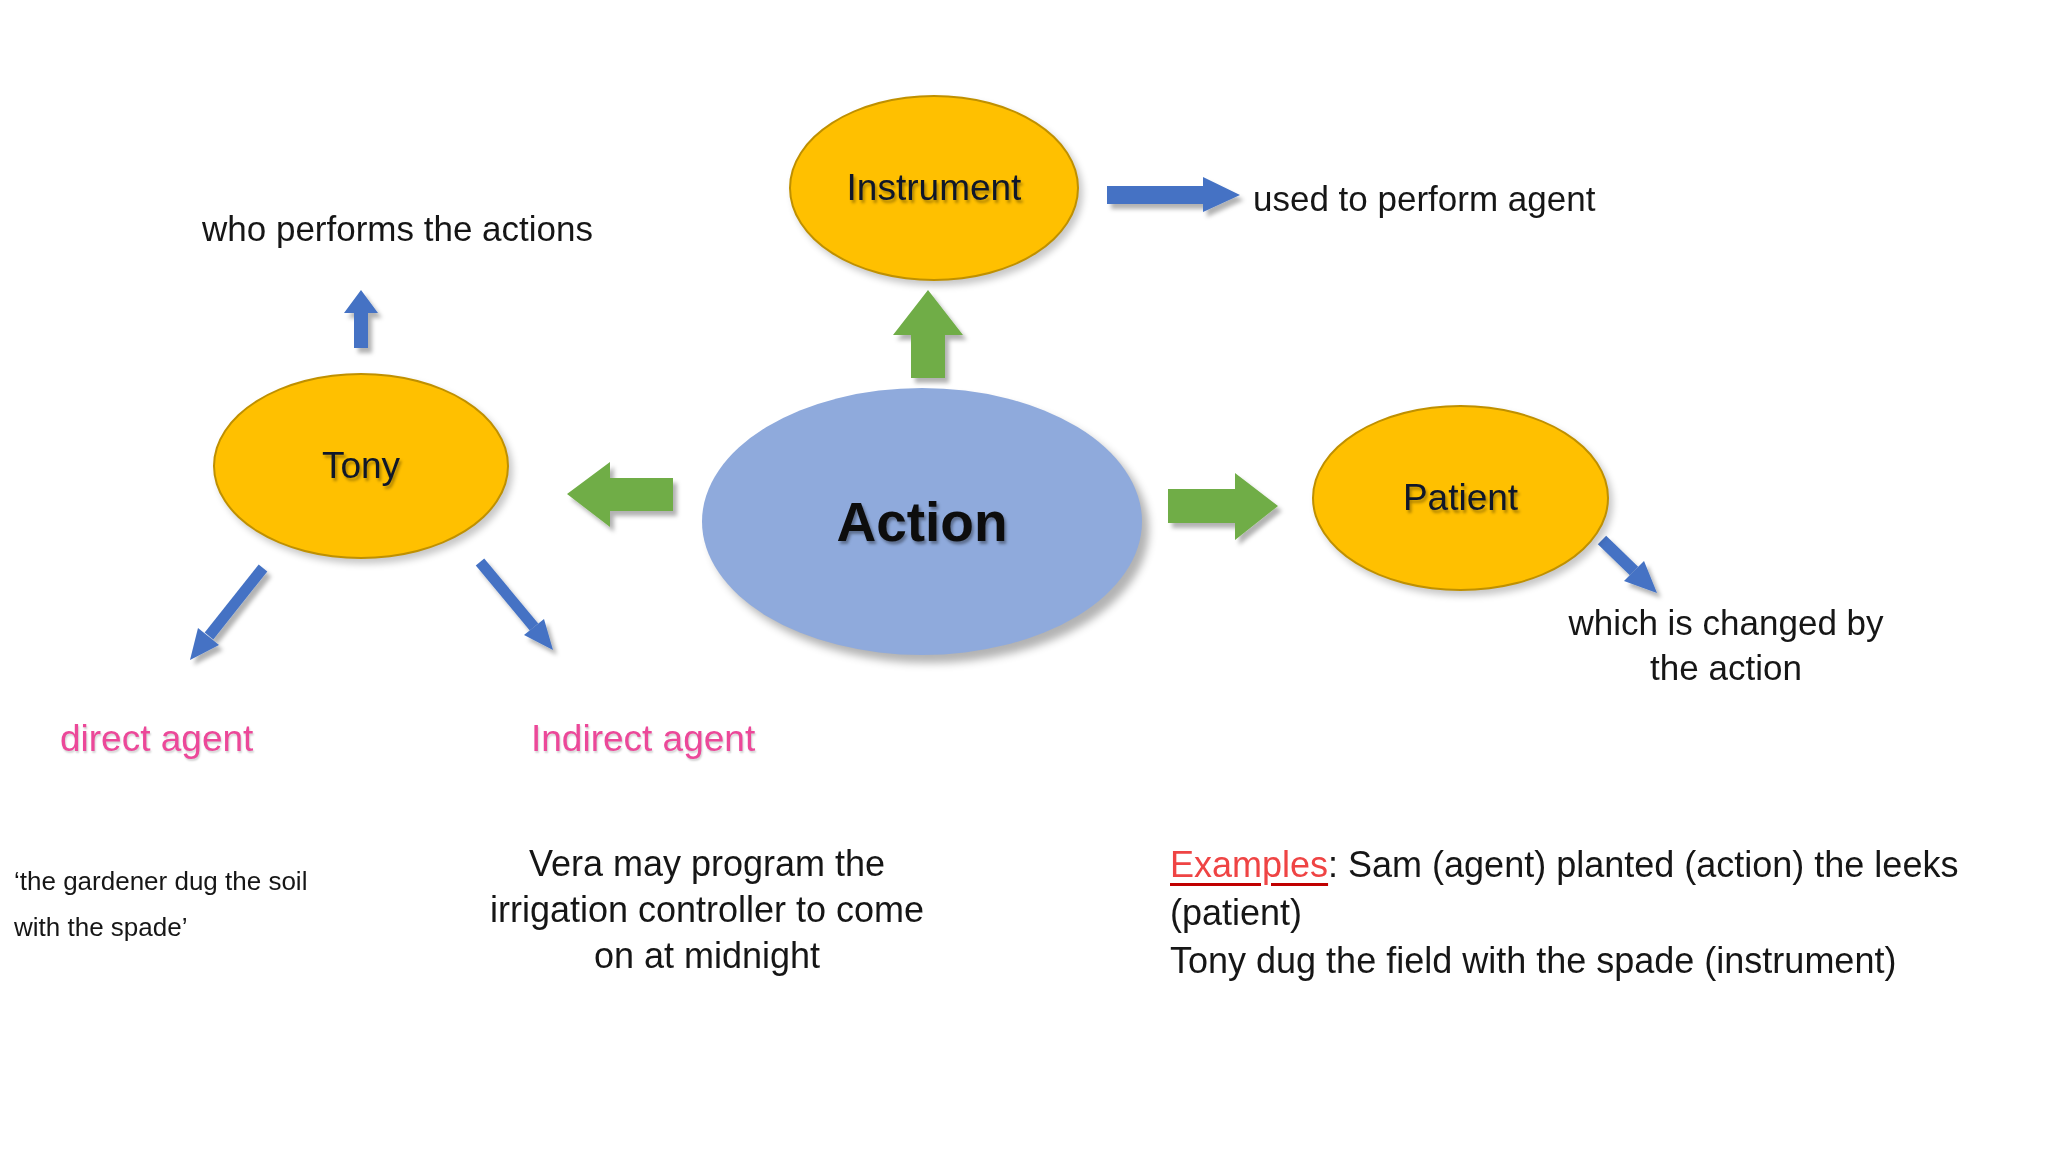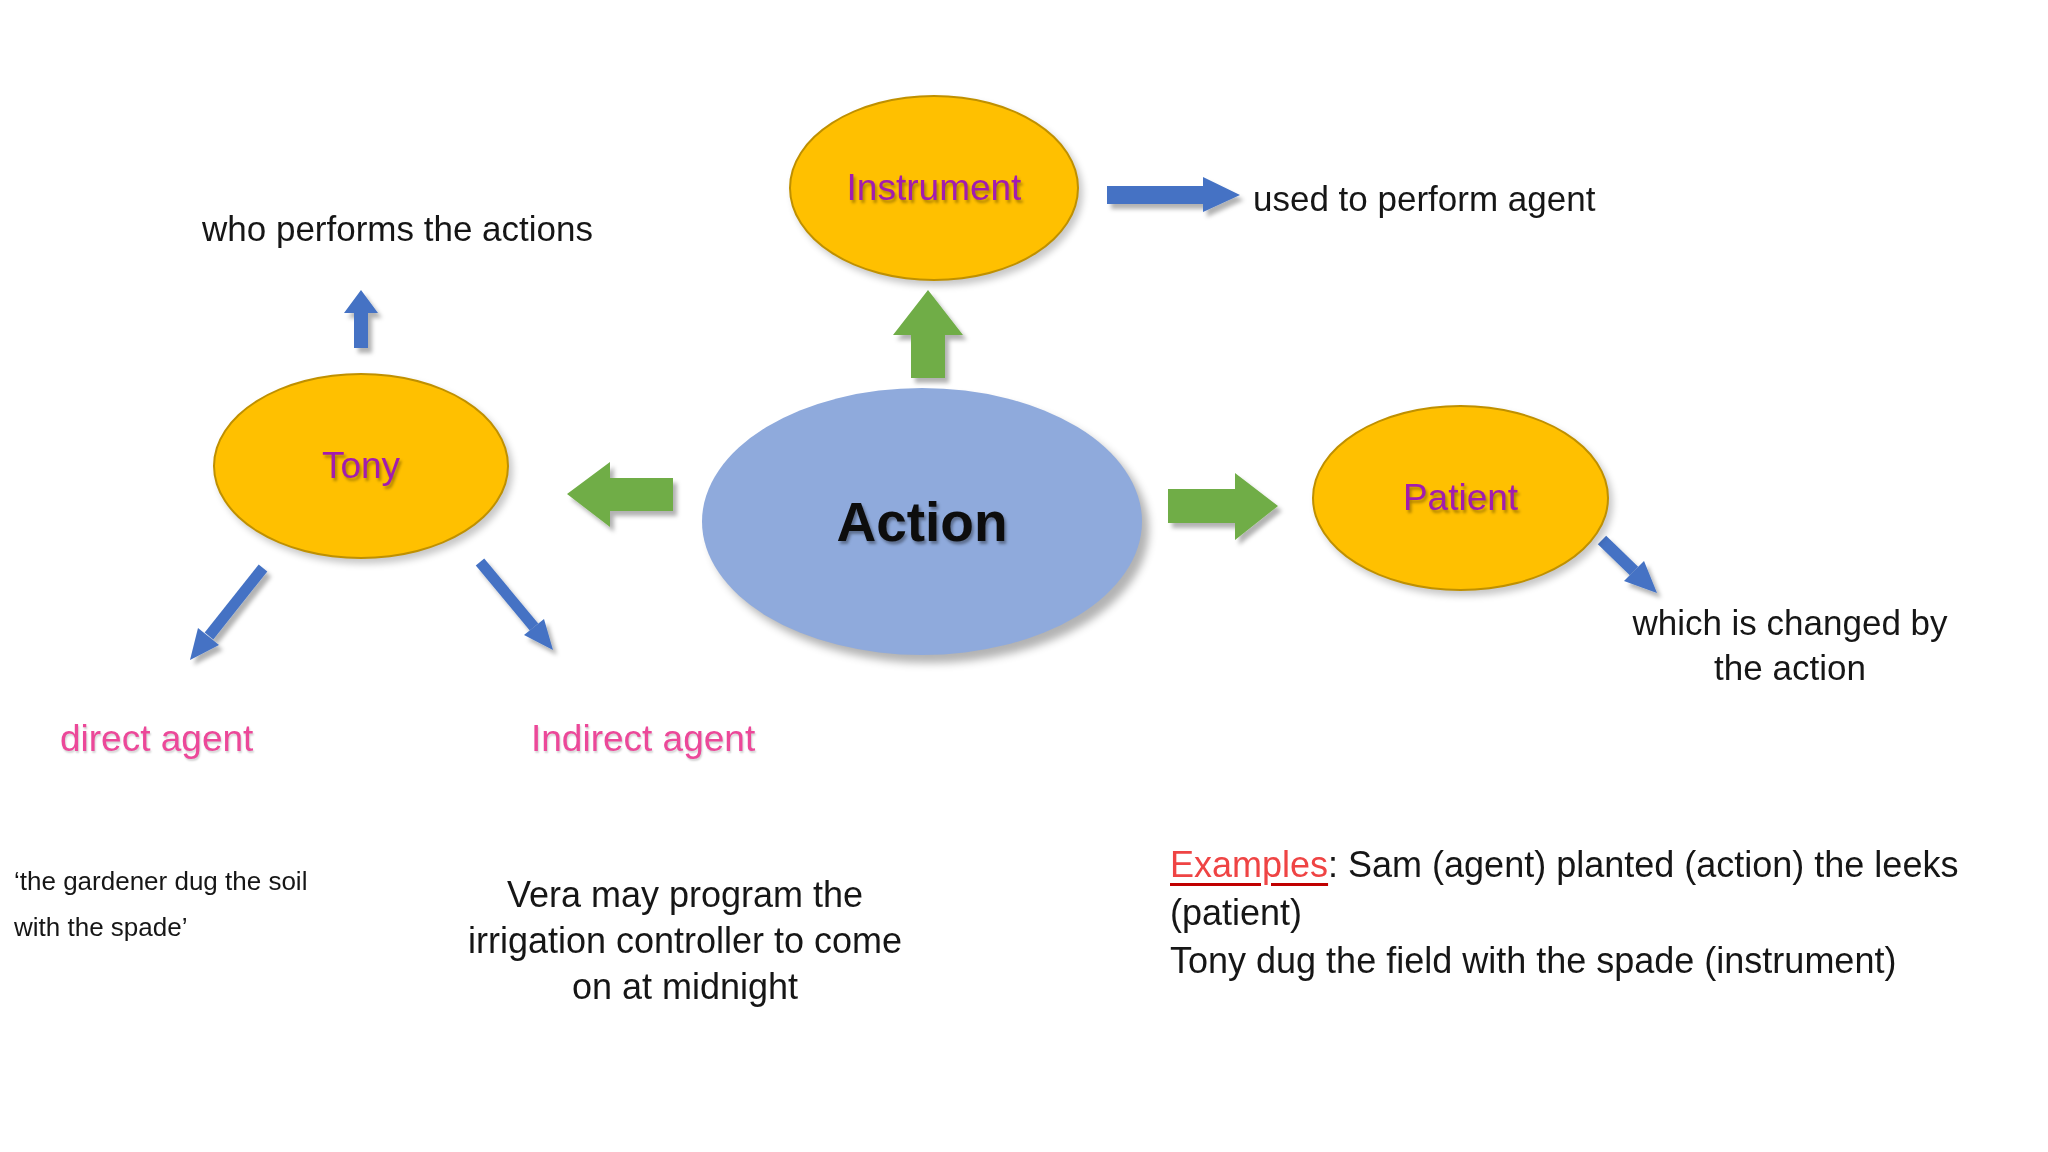--- a/index.html
+++ b/index.html
@@ -13,21 +13,21 @@
   }
   .node-gold{
     background:#FFC000;border:2.5px solid #BF9000;
     box-shadow:4px 5px 7px rgba(0,0,0,0.22);
   }
   .node-action{
     background:#8FAADC;border:none;
     box-shadow:7px 8px 9px rgba(0,0,0,0.30);
   }
   .node-label{
-    font-size:37px;color:#a21caf;
+    font-size:37px;color:#0f172a;
     text-shadow:2px 3px 3px rgba(0,0,0,0.32);
     white-space:nowrap;
   }
   .action-label{
     font-size:55px;font-weight:bold;color:#0d0d0d;
     text-shadow:2px 3px 3px rgba(0,0,0,0.35);
   }
   .txt{position:absolute;font-size:35px;line-height:45px;color:#161616;white-space:nowrap;}
   .txt-center{text-align:center;}
   .red{color:#ec4899;font-size:37px;text-shadow:1px 2px 2px rgba(0,0,0,0.18);}
@@ -101,35 +101,35 @@
   </div>
 
   <div class="node node-action" style="left:702px;top:388px;width:440px;height:267px;">
     <span class="action-label">Action</span>
   </div>
 
   <div class="txt" style="left:202px;top:206px;">who performs the actions</div>
 
   <div class="txt" style="left:1253px;top:176px;">used to perform agent</div>
 
-  <div class="txt txt-center" style="left:1620px;top:600px;width:340px;">
+  <div class="txt txt-center" style="left:1556px;top:600px;width:340px;">
     <div>which is changed by</div>
     <div>the action</div>
   </div>
 
   <div class="txt red" style="left:60px;top:716px;">direct agent</div>
 
   <div class="txt red" style="left:531px;top:716px;text-align:center;">Indirect agent</div>
 
   <div class="txt" style="left:14px;top:858px;font-size:26px;line-height:46px;">
     <div>‘the gardener dug the soil</div>
     <div>with the spade’</div>
   </div>
 
-  <div class="txt txt-center" style="left:464px;top:841px;width:442px;font-size:36px;line-height:46px;margin-top:31px;">
+  <div class="txt txt-center" style="left:486px;top:841px;width:442px;font-size:36px;line-height:46px;">
     <div>Vera may program the</div>
     <div>irrigation controller to come</div>
     <div>on at midnight</div>
   </div>
 
   <div class="txt" style="left:1170px;top:841px;font-size:36px;line-height:48px;">
     <div>
       <span class="examples-heading">Examples</span><span>: Sam (agent) planted (action) the leeks</span>
     </div>
     <div>(patient)</div>

